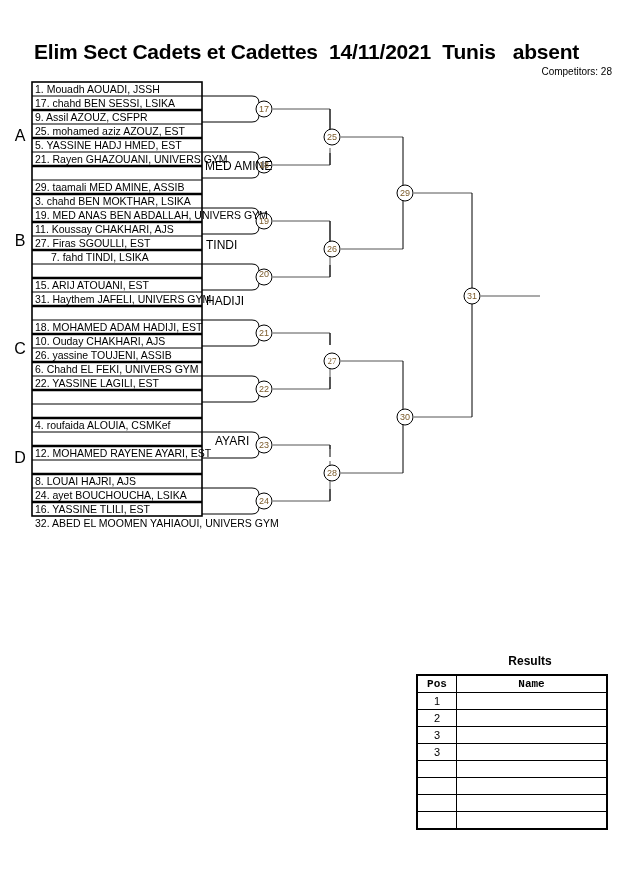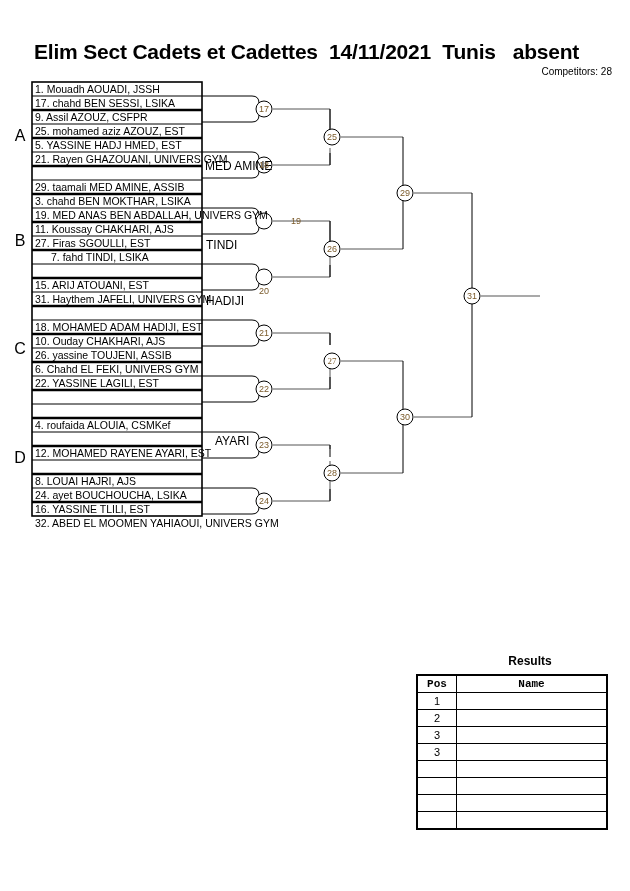--- a/index.html
+++ b/index.html
@@ -291,22 +291,22 @@
   <div class="slot" style="top:503px;">16. YASSINE TLILI, EST</div>
   <div class="slot" style="top:517px; width:260px;">32. ABED EL MOOMEN YAHIAOUI, UNIVERS GYM</div>
 
   <div class="winner-label" style="left:205px; top:161px;">MED AMINE</div>
   <div class="winner-label" style="left:206px; top:240px;">TINDI</div>
   <div class="winner-label" style="left:206px; top:296px;">HADIJI</div>
   <div class="winner-label" style="left:215px; top:436px;">AYARI</div>
 
   <div class="node-num" style="left:256px; top:103px;">17</div>
   <div class="node-num" style="left:256px; top:159px;">18</div>
-  <div class="node-num" style="left:256px; top:215px;margin-left:32px;">19</div>
-  <div class="node-num" style="left:256px; top:285px;">20</div>
+  <div class="node-num" style="left:256px; top:215px;">19</div>
+  <div class="node-num" style="left:256px; top:268px;">20</div>
   <div class="node-num" style="left:256px; top:327px;">21</div>
   <div class="node-num" style="left:256px; top:383px;">22</div>
   <div class="node-num" style="left:256px; top:439px;">23</div>
   <div class="node-num" style="left:256px; top:495px;">24</div>
   <div class="node-num" style="left:324px; top:131px;">25</div>
   <div class="node-num" style="left:324px; top:243px;">26</div>
   <div class="node-num" style="left:324px; top:355px;font-family:Liberation Serif, serif;">27</div>
   <div class="node-num" style="left:324px; top:467px;">28</div>
   <div class="node-num" style="left:397px; top:187px;">29</div>
   <div class="node-num" style="left:397px; top:411px;">30</div>

